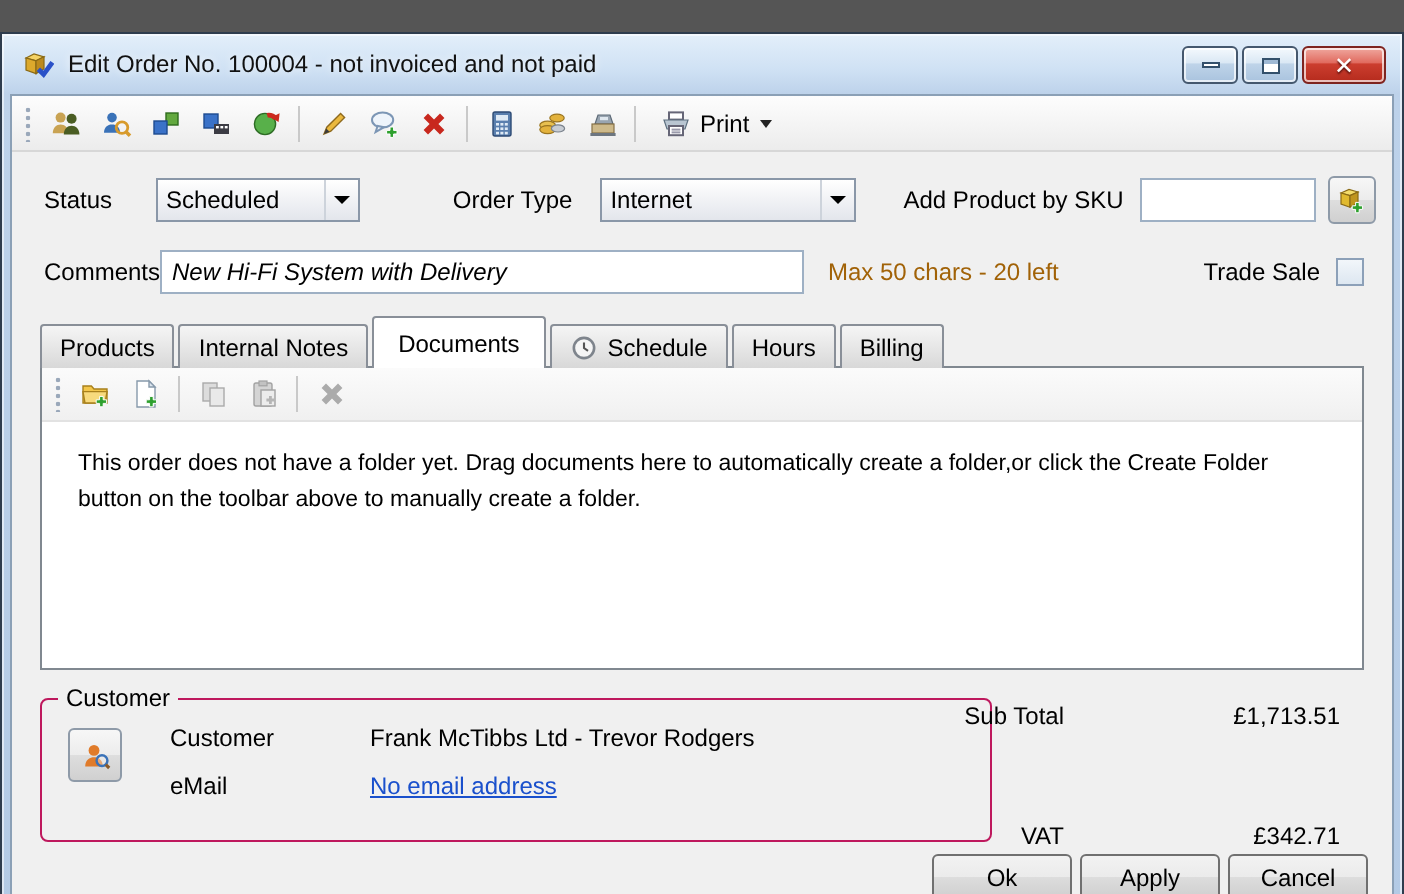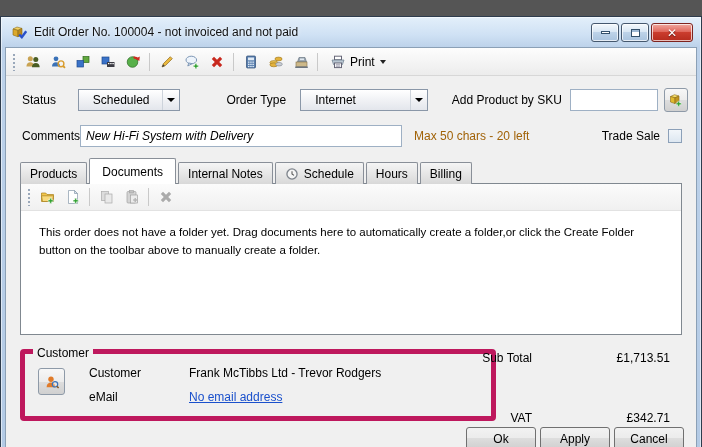--- a/index.html
+++ b/index.html
@@ -42,21 +42,21 @@
   .print-label { margin-left:4px; font-size:12px; }
   .chev { width:0; height:0; border-left:3.5px solid transparent; border-right:3.5px solid transparent; border-top:4px solid #222; margin-left:5px; }
   
   .row1 { display:flex; align-items:center; margin-top:12px; padding:0 8px 0 16px; height:24px; }
   .row2 { display:flex; align-items:center; margin-top:12px; padding:0 14px 0 16px; height:24px; }
   .lbl { font-size:12px; color:#000; white-space:nowrap; }
   .w-status { width:58px; }
   .w-comments { width:58px; }
   .combo {
     height:22px; border:1px solid #8a97a8; background:linear-gradient(180deg,#ffffff,#f2f3f6 45%,#e3e6ec);
-    display:flex; align-items:center; justify-content:space-between; padding-left:14px; cursor:default;
+    display:flex; align-items:center; justify-content:space-between; padding-left:4px; cursor:default;
   }
   .combo .val { font-size:12px; }
   .combo .dd { width:17px; height:20px; display:flex; align-items:center; justify-content:center; border-left:1px solid #cdd3db; }
   .combo .arrow { width:0; height:0; border-left:4px solid transparent; border-right:4px solid transparent; border-top:4.5px solid #000; }
   .txt { height:22px; border:1px solid #9eb0c4; background:#fff; font-family:"Liberation Sans", sans-serif; font-size:12px; padding:0 5px; }
   .sku-btn, .sq-btn {
     width:25px; height:24px; border:1px solid #8e9aa8; border-radius:3px;
     background:linear-gradient(180deg,#f7f7f7,#ececec 50%,#dedede 50%,#d0d0d0);
     display:flex; align-items:center; justify-content:center; cursor:default;
   }
@@ -72,21 +72,21 @@
   }
   .tab.active { height:26px; background:#fff; position:relative; z-index:3; padding:0 12px; }
   .tab .clock { margin-right:5px; display:flex; }
   .tab .clock svg { width:14px; height:14px; }
   
   .panel { margin:0 14px; margin-top:-1px; height:152px; border:1px solid #808890; background:#fff; position:relative; z-index:1; }
   .docbar { height:27px; display:flex; align-items:center; background:linear-gradient(180deg,#fbfbfb,#f0f0f0); border-bottom:1px solid #e2e2e2; padding-left:4px; }
   .doc-msg { padding:13px 18px 0 18px; font-size:11.5px; line-height:1.55; max-width:668px; color:#000; }
   
   .bottom { position:relative; margin-top:14px; height:80px; }
-  .groupbox { position:absolute; left:14px; top:0; width:476px; height:72px; border:5px solid #be185d; border-radius:4px; }
+  .groupbox { position:absolute; left:14px; top:0; width:476px; height:72px; border:1px solid #be185d; border-radius:4px; }
   .groupbox .legend { position:absolute; top:-8px; left:8px; background:#f0f0f0; padding:0 4px; font-size:12px; }
   .cust-btn { position:absolute; left:13px; top:14px; width:27px; height:27px; }
   .cust-grid { position:absolute; left:64px; top:12px; display:grid; grid-template-columns:100px auto; row-gap:10px; font-size:12px; align-items:center; }
   .email-link { color:#1a50cc; text-decoration:underline; cursor:pointer; }
   .totals { position:absolute; right:26px; top:2px; display:grid; grid-template-columns:auto 92px; column-gap:28px; row-gap:5px; font-size:12px;gap:46px; }
   .totals .tl { text-align:right; }
   .totals .tv { text-align:right; }
   
   .footer { position:absolute; right:12px; bottom:3px; display:flex; gap:4px; }
   .btn {
@@ -292,25 +292,25 @@
       <span class="hint">Max 50 chars - 20 left</span>
       <span class="spacer"></span>
       <span class="lbl">Trade Sale</span>
       <span class="checkbox"></span>
     </div>
 
     <div class="tabstrip">
       <div class="tab">
           <span>Products</span>
         </div>
+      <div class="tab">
+          <span>Internal Notes</span>
+        </div>
       <div class="tab active">
           <span>Documents</span>
-        </div>
-      <div class="tab">
-          <span>Internal Notes</span>
         </div>
       <div class="tab">
         <span class="clock">
             <svg viewBox="0 0 16 16">
               <circle cx="8" cy="8" r="5.8" fill="#f5f5f5" stroke="#7e848c" stroke-width="1.5"></circle>
               <path d="M8 4.8 V8 L10.3 9.6" fill="none" stroke="#555" stroke-width="1.2"></path>
             </svg>
           </span>
         <span>Schedule</span>
       </div>

